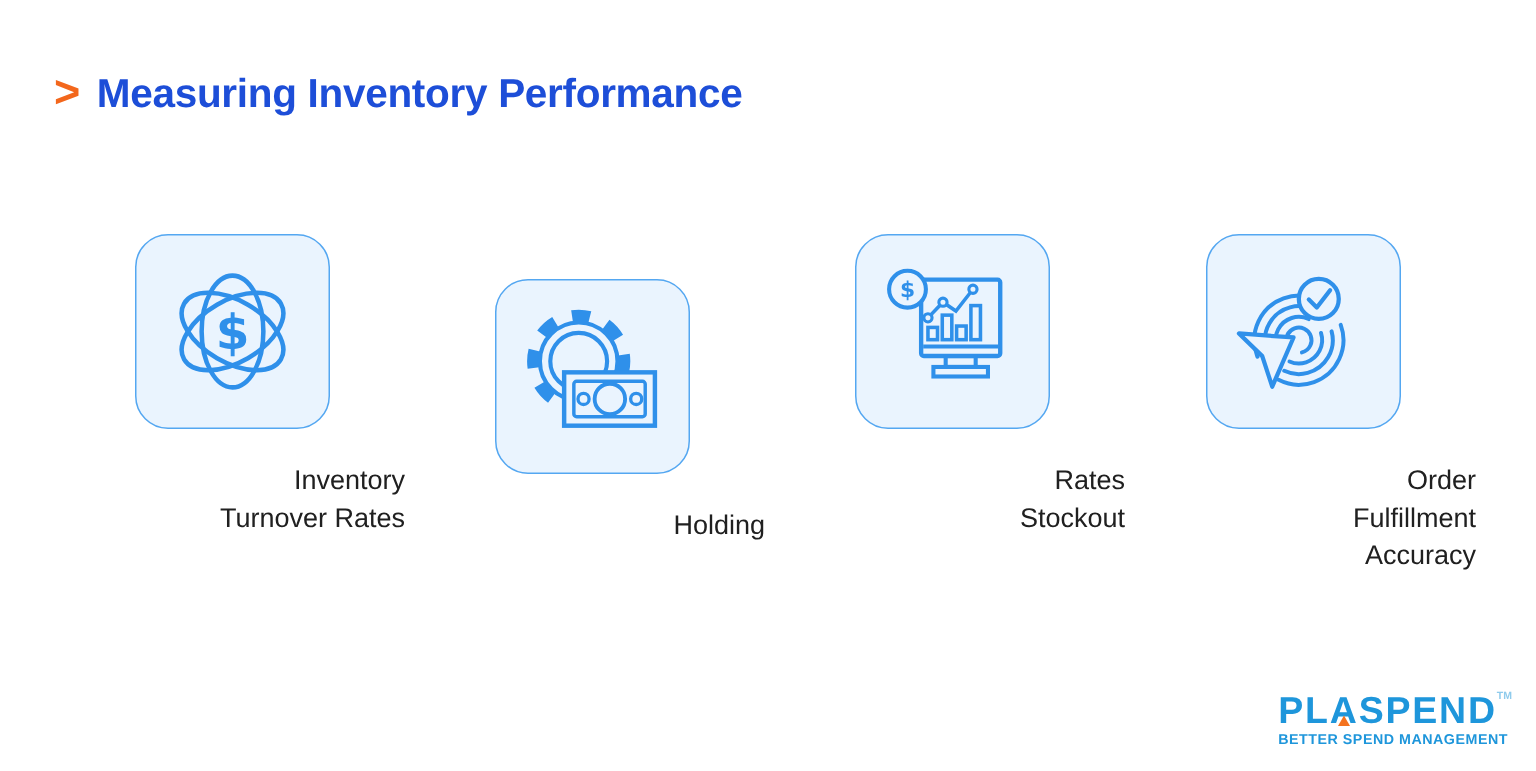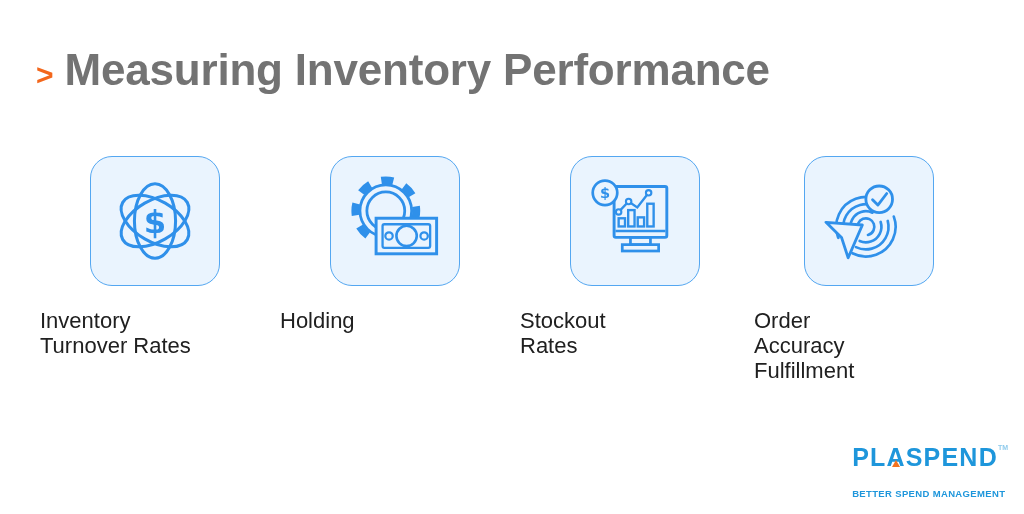--- a/index.html
+++ b/index.html
@@ -19,30 +19,30 @@
     display: flex;
     align-items: baseline;
     gap: 11px;
   }
   .chevron {
     color: #F3671C;
     font-size: 30px;
     font-weight: bold;
   }
   .page-title {
-    color: #737373;
-    font-size: 44px;
+    color: #1d4ed8;
+    font-size: 27px;
     font-weight: bold;
     letter-spacing: -0.2px;
   }
 
   
   .card-group { position: absolute; top: 156px; width: 130px; }
   .cg-1 { left: 90px; }
-  .cg-2 { left: 330px; }
+  .cg-2 { left: 330px; margin-top: 30px; }
   .cg-3 { left: 570px; }
   .cg-4 { left: 804px; }
 
   .card {
     width: 130px;
     height: 130px;
     background: #EAF4FE;
     border: 1.5px solid #54A7F1;
     border-radius: 22px;
     display: flex;
@@ -50,22 +50,22 @@
     justify-content: center;
   }
   .card svg { display: block; }
 
   .card-label {
     position: relative;
     width: 230px;
     left: 50%;
     transform: translateX(-50%);
     margin-top: 22px;
-    text-align: left;
-    font-size: 22px;
+    text-align: right;
+    font-size: 18px;
     line-height: 25px;
     color: #202020;
   }
 
   
   .logo {
     position: absolute;
     right: 16px;
     bottom: 16px;
     text-align: left;
@@ -92,21 +92,21 @@
   .logo-tm {
     font-size: 7px;
     font-weight: bold;
     color: #8FCBEC;
     vertical-align: top;
     position: relative;
     top: -1px;
     letter-spacing: 0;
   }
   .logo-tagline {
-    margin-top: 19px;
+    margin-top: 2px;
     font-size: 9.5px;
     font-weight: bold;
     letter-spacing: 0.35px;
     color: #1E96DB;
     white-space: nowrap;
   }
 </style>
 </head>
 <body>
 
@@ -181,22 +181,22 @@
         <circle cx="70" cy="24" r="3" fill="#EAF4FE" stroke="#2F90EA" stroke-width="2.3"></circle>
       </g>
 
       <g>
         <circle cx="22" cy="24" r="13.5" fill="#EAF4FE" stroke="#2F90EA" stroke-width="3"></circle>
         <text x="22" y="30" text-anchor="middle" font-size="16" font-weight="bold" fill="#2F90EA" font-family="DejaVu Sans, sans-serif">$</text>
       </g>
     </svg>
   </div>
   <div class="card-label">
+    <div>Rates</div>
     <div>Stockout</div>
-    <div>Rates</div>
   </div>
 </div>
 
 <div class="card-group cg-4">
   <div class="card">
     <svg width="102" height="102" viewBox="0 0 115 115">
 
       <g fill="none" stroke="#2F90EA" stroke-width="3" stroke-linecap="round">
         <circle cx="54" cy="64" r="9.5" stroke-dasharray="38 21.7" transform="rotate(-155 54 64)"></circle>
         <circle cx="54" cy="64" r="17.5" stroke-dasharray="40 15 40 15" transform="rotate(-18 54 64)"></circle>
@@ -207,22 +207,22 @@
       <g>
         <circle cx="69" cy="33" r="15" fill="#EAF4FE" stroke="#2F90EA" stroke-width="3.2"></circle>
         <polyline points="61.5,33.5 67.5,39.5 77.5,26.5" fill="none" stroke="#2F90EA" stroke-width="3.2" stroke-linecap="round" stroke-linejoin="round"></polyline>
       </g>
 
       <path d="M 9,59 L 50,62 L 34,99 L 26.5,76 Z" fill="#EAF4FE" stroke="#2F90EA" stroke-width="3.2" stroke-linejoin="round"></path>
     </svg>
   </div>
   <div class="card-label">
     <div>Order</div>
+    <div>Fulfillment</div>
     <div>Accuracy</div>
-    <div>Fulfillment</div>
   </div>
 </div>
 
 <div class="logo">
   <div class="logo-word">
     <span>PL</span><span class="logo-a"><span>A</span><span class="a-triangle"></span></span><span>SPEND</span><span class="logo-tm">TM</span>
   </div>
   <div class="logo-tagline">BETTER SPEND MANAGEMENT</div>
 </div>
 

